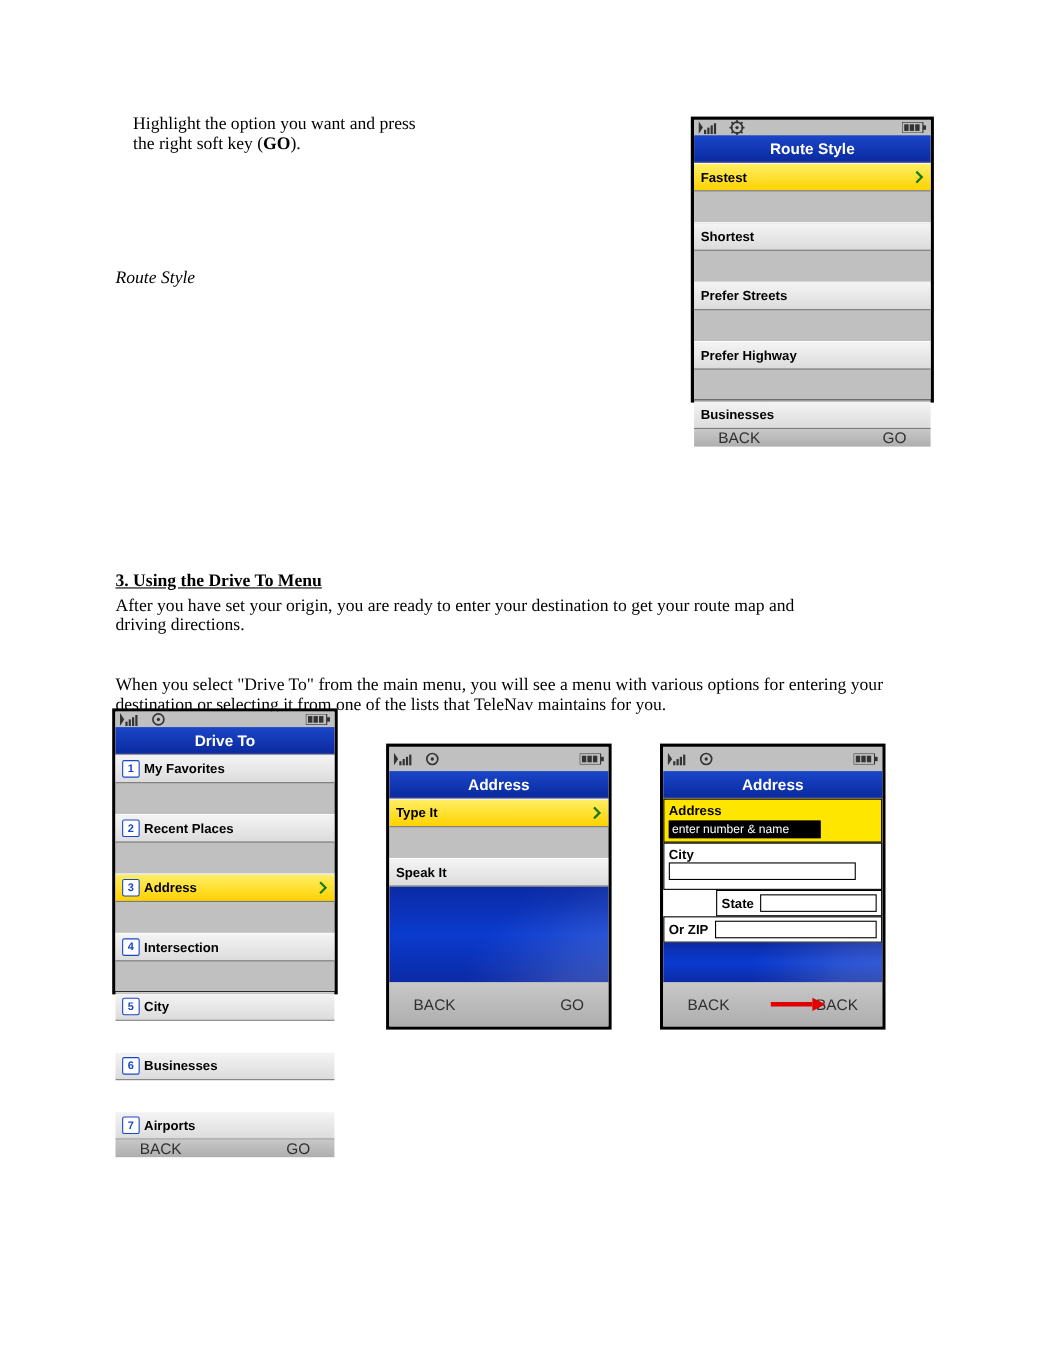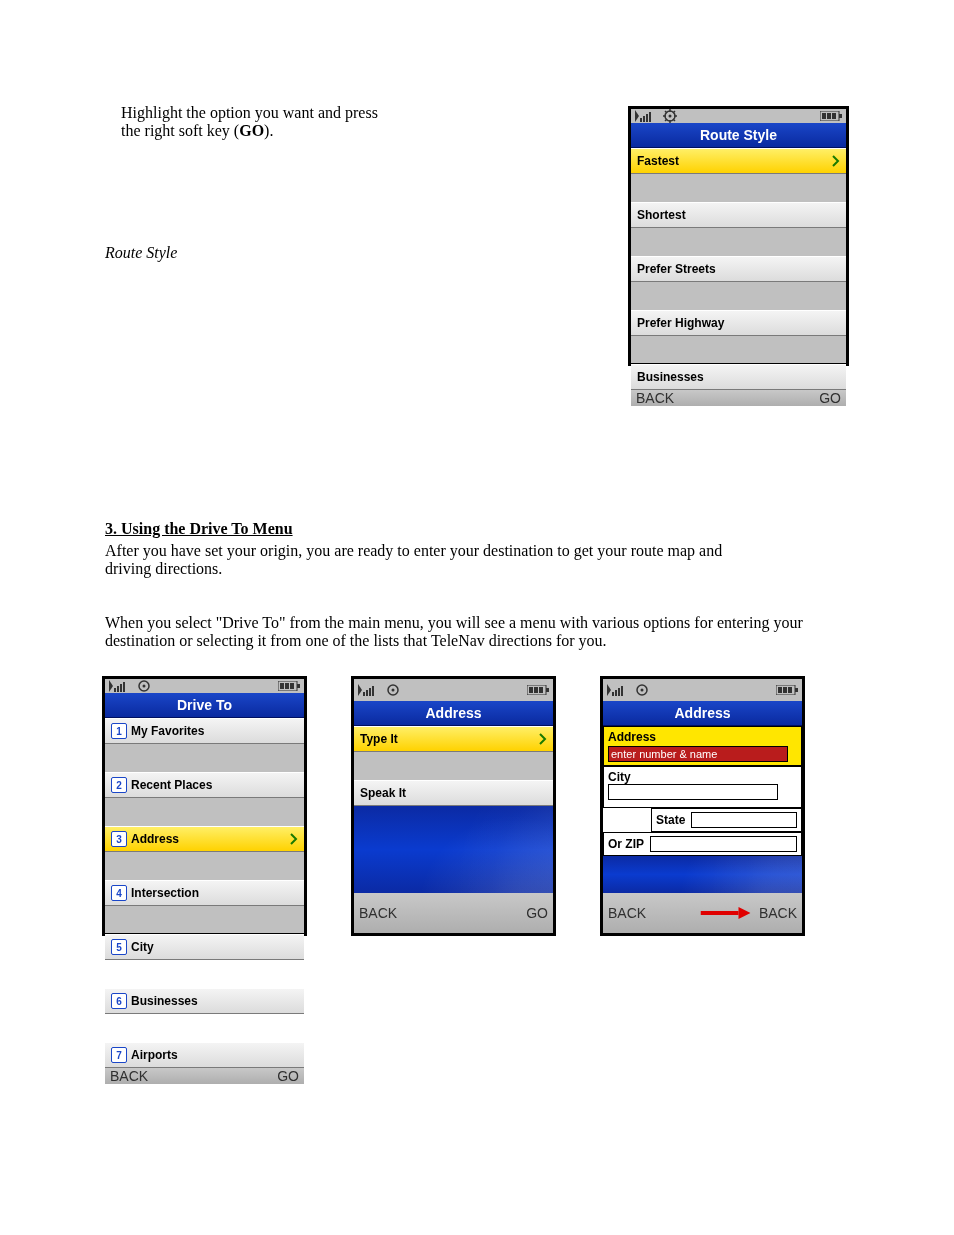--- a/index.html
+++ b/index.html
@@ -133,21 +133,21 @@
   }
   .softkeys {
     height: 40px;
     background: linear-gradient(to bottom, #c8c8c8 0%, #aeaeae 100%);
     display: flex;
     align-items: center;
     justify-content: space-between;
     font-family: Arial, Helvetica, sans-serif;
     font-size: 14px;
     color: #303030;
-    padding: 0 5px;
+    padding: 0 22px;
     position: relative;
   }
   
   .ico svg { display: block; }
 </style>
 </head>
 <body>
 
 <div class="page">
 
@@ -232,24 +232,24 @@
     <span class="underline" style="font-weight:bold;">3. Using the Drive To Menu</span>
   </div>
   <div class="body-text" style="left:105px; top:542px; width:760px;">
     <span>After you have set your origin, you are ready to enter your destination to get your route map and</span><br>
     <span>driving directions.</span>
   </div>
   <div class="body-text" style="left:105px; top:614px; width:760px;">
     <span>When you select "Drive To" from the main menu, </span>
     <span>you will see a menu with various options for entering </span>
     <span>your destination or selecting it from one of the lists that </span>
-    <span>TeleNav directions for you.</span>
-  </div>
-
-  <div class="phone" style="left:102px; top:676px; width:205px; height:260px;">
+    <span>TeleNav maintains for you.</span>
+  </div>
+
+  <div class="phone" style="left:102px; top:644px; width:205px; height:260px;">
     <div class="phone-inner">
       <div class="statusbar">
         <span class="ico">
           <svg width="22" height="12" viewBox="0 0 22 12">
               <path d="M0 0 L4 6 L0 12 Z" fill="#333"></path>
               <rect x="5" y="8" width="2" height="4" fill="#333"></rect>
               <rect x="8" y="6" width="2" height="6" fill="#333"></rect>
               <rect x="11" y="4" width="2" height="8" fill="#333"></rect>
               <rect x="14" y="2" width="2" height="10" fill="#333"></rect>
             </svg>
@@ -392,21 +392,21 @@
               <rect x="2" y="2" width="4" height="6" fill="#333"></rect>
               <rect x="7" y="2" width="4" height="6" fill="#333"></rect>
               <rect x="12" y="2" width="4" height="6" fill="#333"></rect>
             </svg>
         </span>
       </div>
       <div class="title-bar">Address</div>
       <div class="form-area">
         <div class="form-block" style="background:#ffe600;">
           <div class="field-label">Address</div>
-          <div class="field-input" style="width:180px; background:#b91c1c; color:#fff;">
+          <div class="field-input" style="width:138px; background:#000000; color:#fff;">
             <span>enter number &amp; name</span>
           </div>
         </div>
         <div class="form-block">
           <div class="field-label">City</div>
           <div class="field-input" style="width:170px;"></div>
         </div>
         <div class="form-block" style="display:flex; align-items:center; gap:6px;margin-left:48px;">
           <span class="field-label">State</span>
           <div class="field-input" style="flex:1;"></div>

